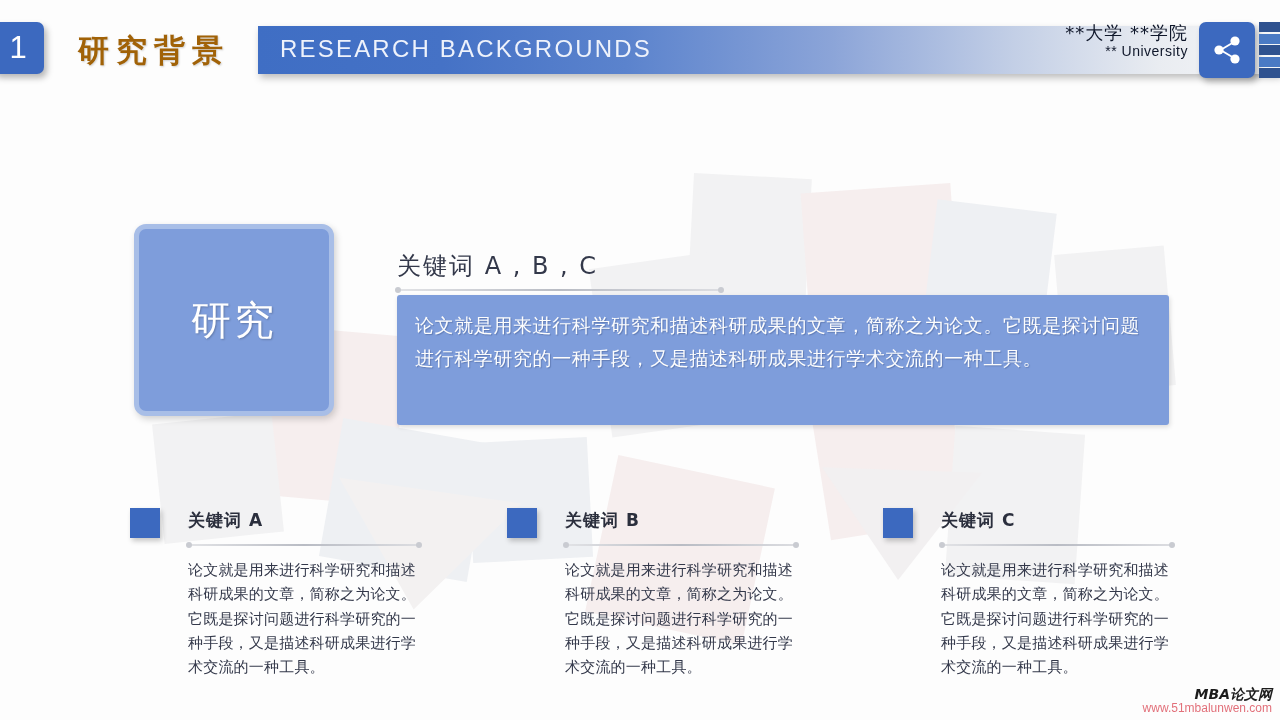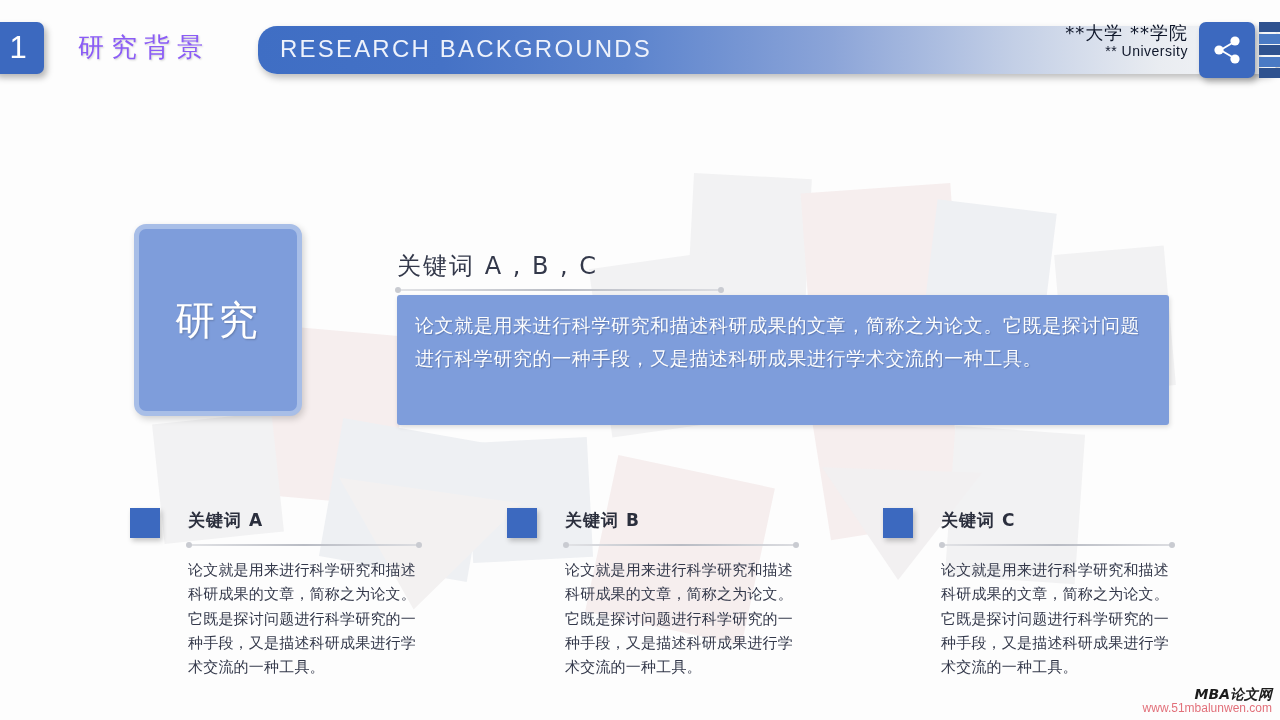--- a/index.html
+++ b/index.html
@@ -22,29 +22,29 @@
   
   .header{position:absolute;left:0;top:0;width:1280px;height:100px;}
   .num-badge{
     position:absolute;left:-8px;top:22px;width:52px;height:52px;border-radius:7px;
     background:#3c69bf;box-shadow:3px 4px 6px rgba(0,0,0,.28);
     color:#fff;font-size:31px;line-height:52px;text-align:center;
     font-family:"Liberation Sans",sans-serif;
   }
   .zh-title{
     position:absolute;left:78px;top:30px;
-    font-size:26px;color:#8b5cf6;letter-spacing:7px;
+    font-size:31px;color:#a16207;letter-spacing:7px;
     font-family:"DejaVu Sans","Liberation Sans",sans-serif;
     text-shadow:1px 1px 2px rgba(0,0,0,.18);
+    font-weight:bold;
   }
   .en-bar{
     position:absolute;left:258px;top:26px;width:1022px;height:48px;
     background:linear-gradient(to right,#3f6ec4 0%,#4572c6 18%,#5b83cd 36%,#8ba4d8 56%,#c3cfe6 74%,#e9ecf1 88%,#f6f7f8 100%);
     box-shadow:2px 4px 7px rgba(0,0,0,.25);
-    border-radius:19px;
   }
   .en-title{
     position:absolute;left:22px;top:9px;
     font-size:24px;color:#eef2fb;letter-spacing:2.2px;
     font-family:"Liberation Sans",sans-serif;
   }
   .univ{
     position:absolute;right:92px;top:22px;width:200px;text-align:right;
     color:#0f172a;line-height:1.18;
   }
@@ -53,21 +53,21 @@
   .share-box{
     position:absolute;left:1199px;top:22px;width:56px;height:56px;border-radius:7px;
     background:#3c69bf;box-shadow:3px 4px 6px rgba(0,0,0,.28);
   }
   .share-box svg{position:absolute;left:11px;top:11px;}
   .bars{position:absolute;left:1259px;top:22px;width:21px;height:56px;}
   .bars i{display:block;width:100%;height:10px;margin-bottom:1.5px;}
 
   
   .purpose{
-    position:absolute;left:134px;top:224px;width:168px;height:192px;
+    position:absolute;left:134px;top:224px;width:200px;height:192px;
     border-radius:12px;background:#7e9ddb;border:5px solid #a8bee7;
     box-sizing:border-box;box-shadow:2px 3px 7px rgba(0,0,0,.18);
     display:flex;flex-direction:column;align-items:center;justify-content:center;
   }
   .purpose span{
     color:#ffffff;font-size:40px;line-height:1.42;letter-spacing:3px;
     font-family:"DejaVu Sans","Liberation Sans",sans-serif;
     text-shadow:1px 1px 2px rgba(0,0,0,.22);
   }
 

